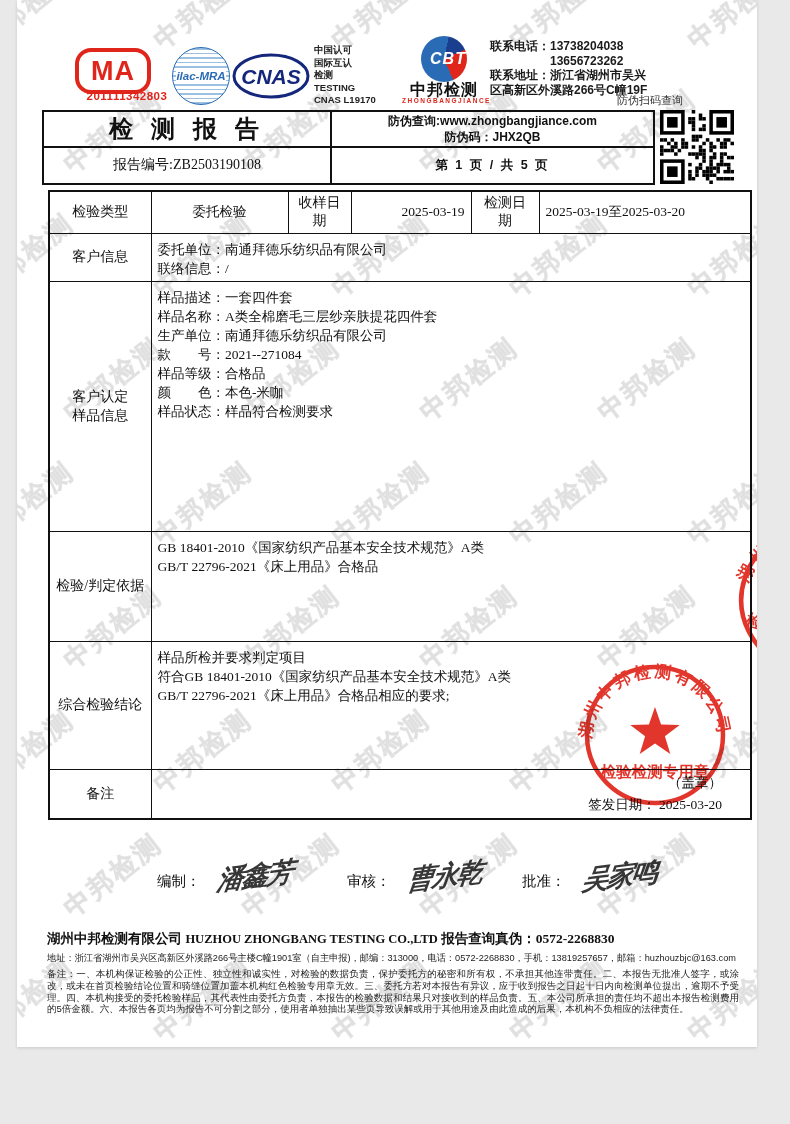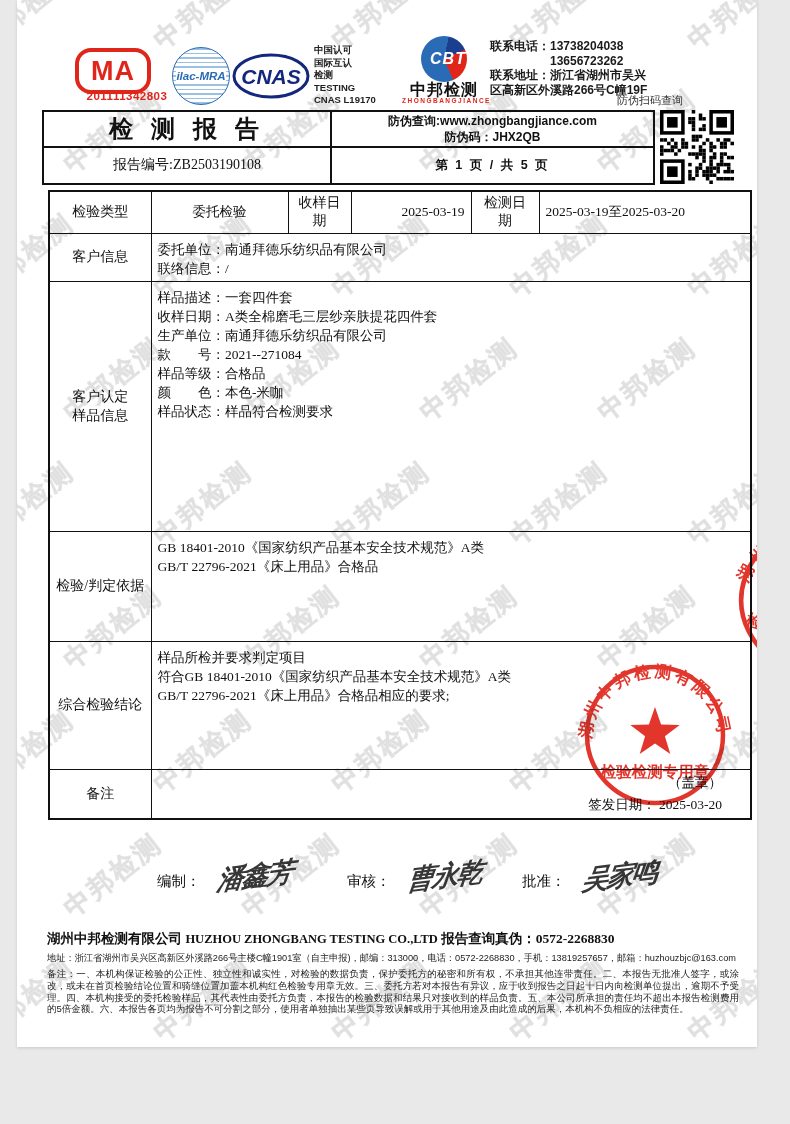--- a/index.html
+++ b/index.html
@@ -383,21 +383,21 @@
         <span class="line">联络信息：/</span>
       </td>
     </tr>
     <tr style="height:250px">
       <td class="lbl">
         <span class="line">客户认定</span>
         <span class="line">样品信息</span>
       </td>
       <td colspan="5" class="vtop">
         <span class="line">样品描述：一套四件套</span>
-        <span class="line">收样日期：A类全棉磨毛三层纱亲肤提花四件套</span>
+        <span class="line">样品名称：A类全棉磨毛三层纱亲肤提花四件套</span>
         <span class="line">生产单位：南通拜德乐纺织品有限公司</span>
         <span class="line">款　　号：2021--271084</span>
         <span class="line">样品等级：合格品</span>
         <span class="line">颜　　色：本色-米咖</span>
         <span class="line">样品状态：样品符合检测要求</span>
       </td>
     </tr>
     <tr style="height:110px">
       <td class="lbl">检验/判定依据</td>
       <td colspan="5" class="vtop">

